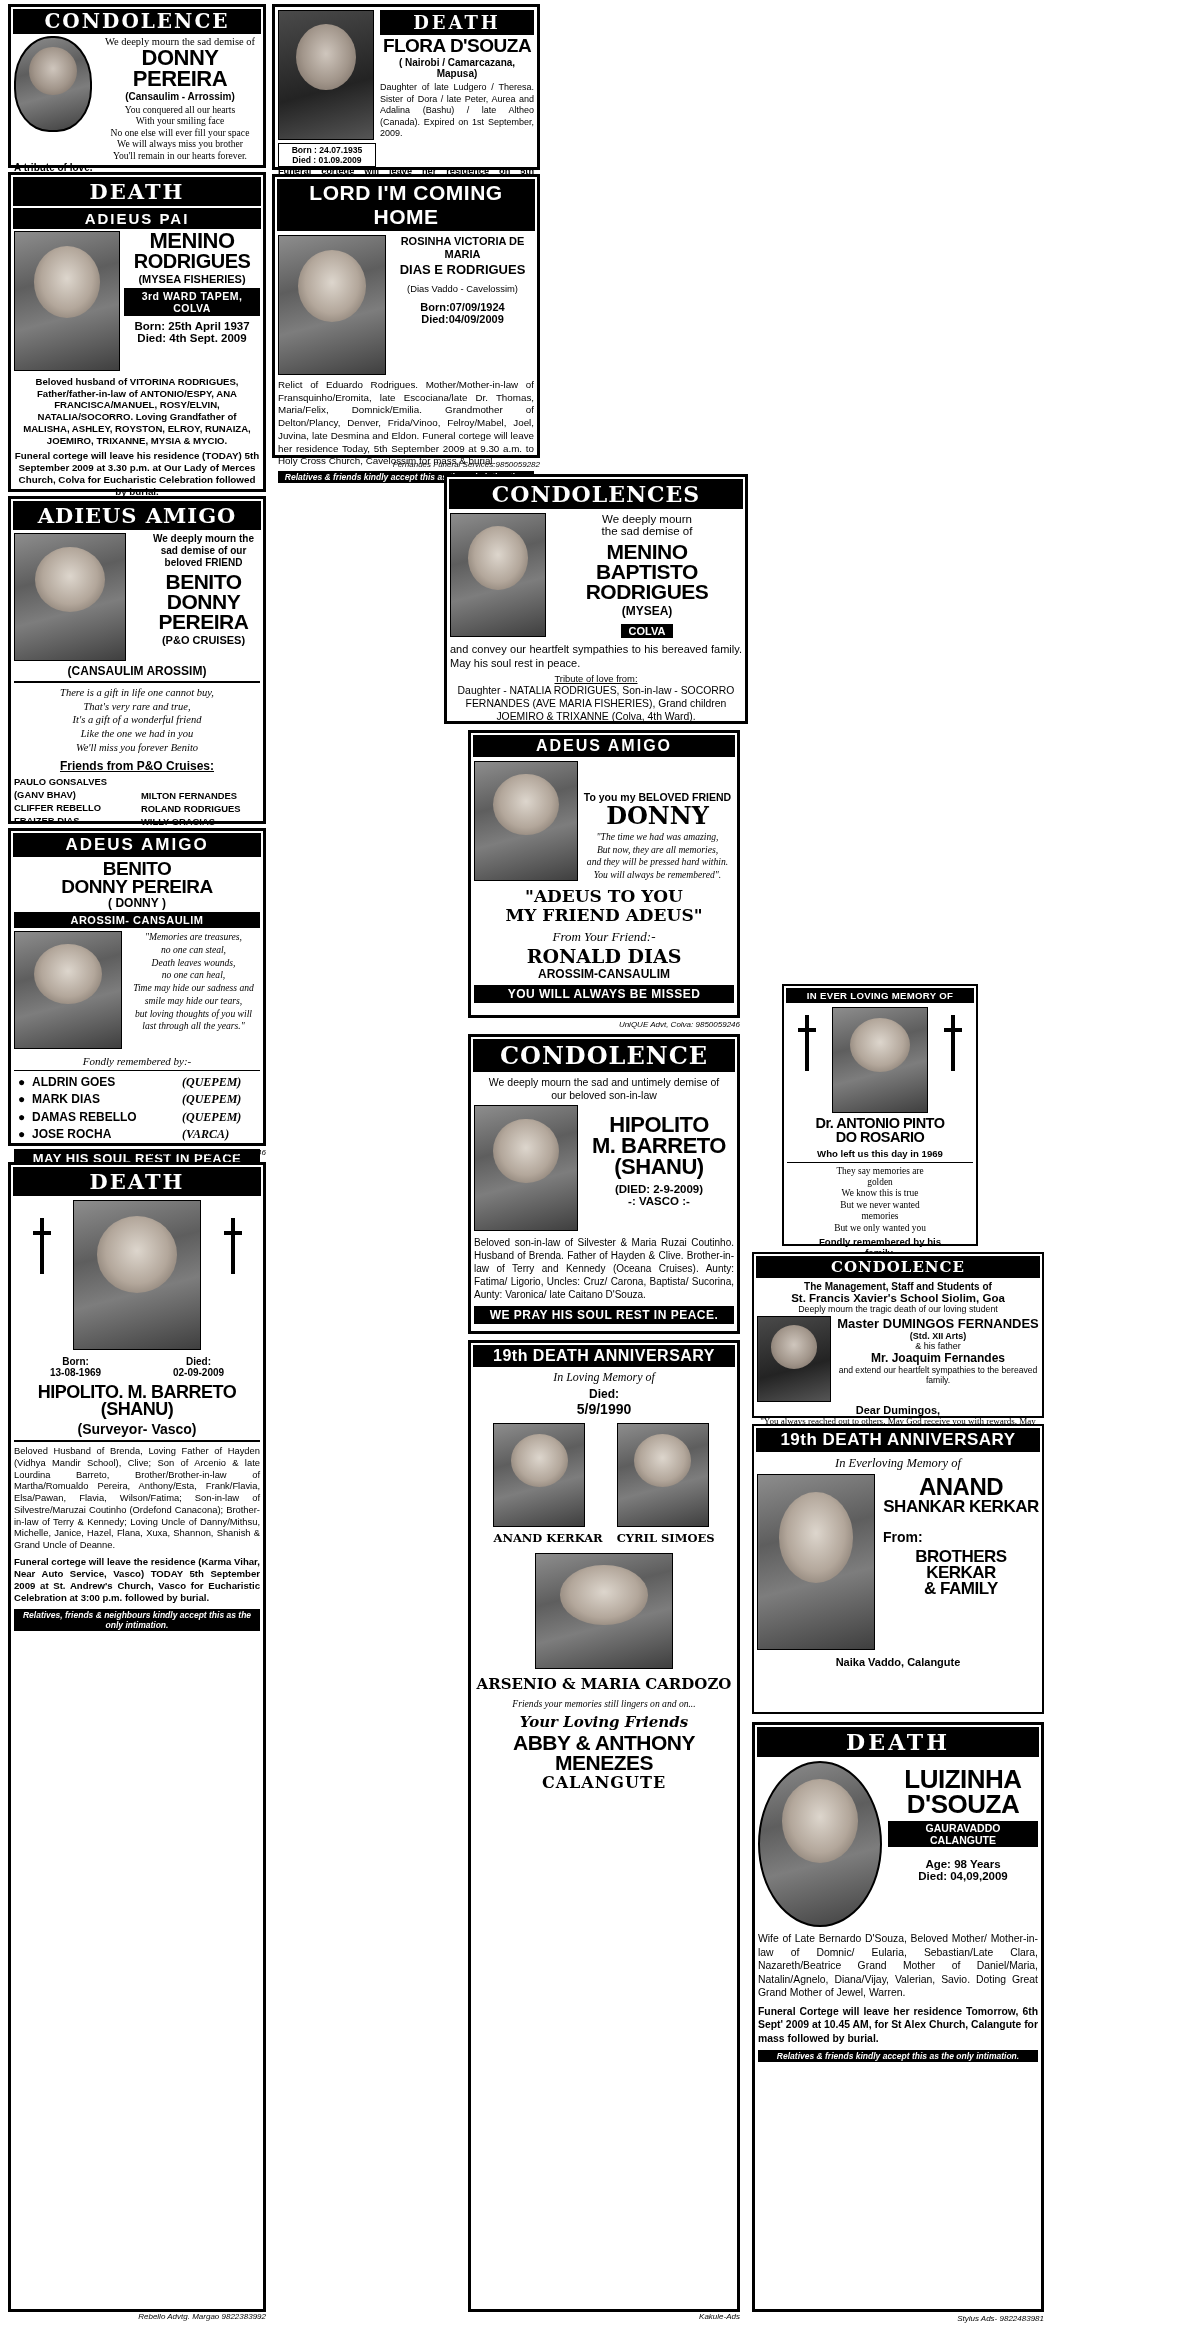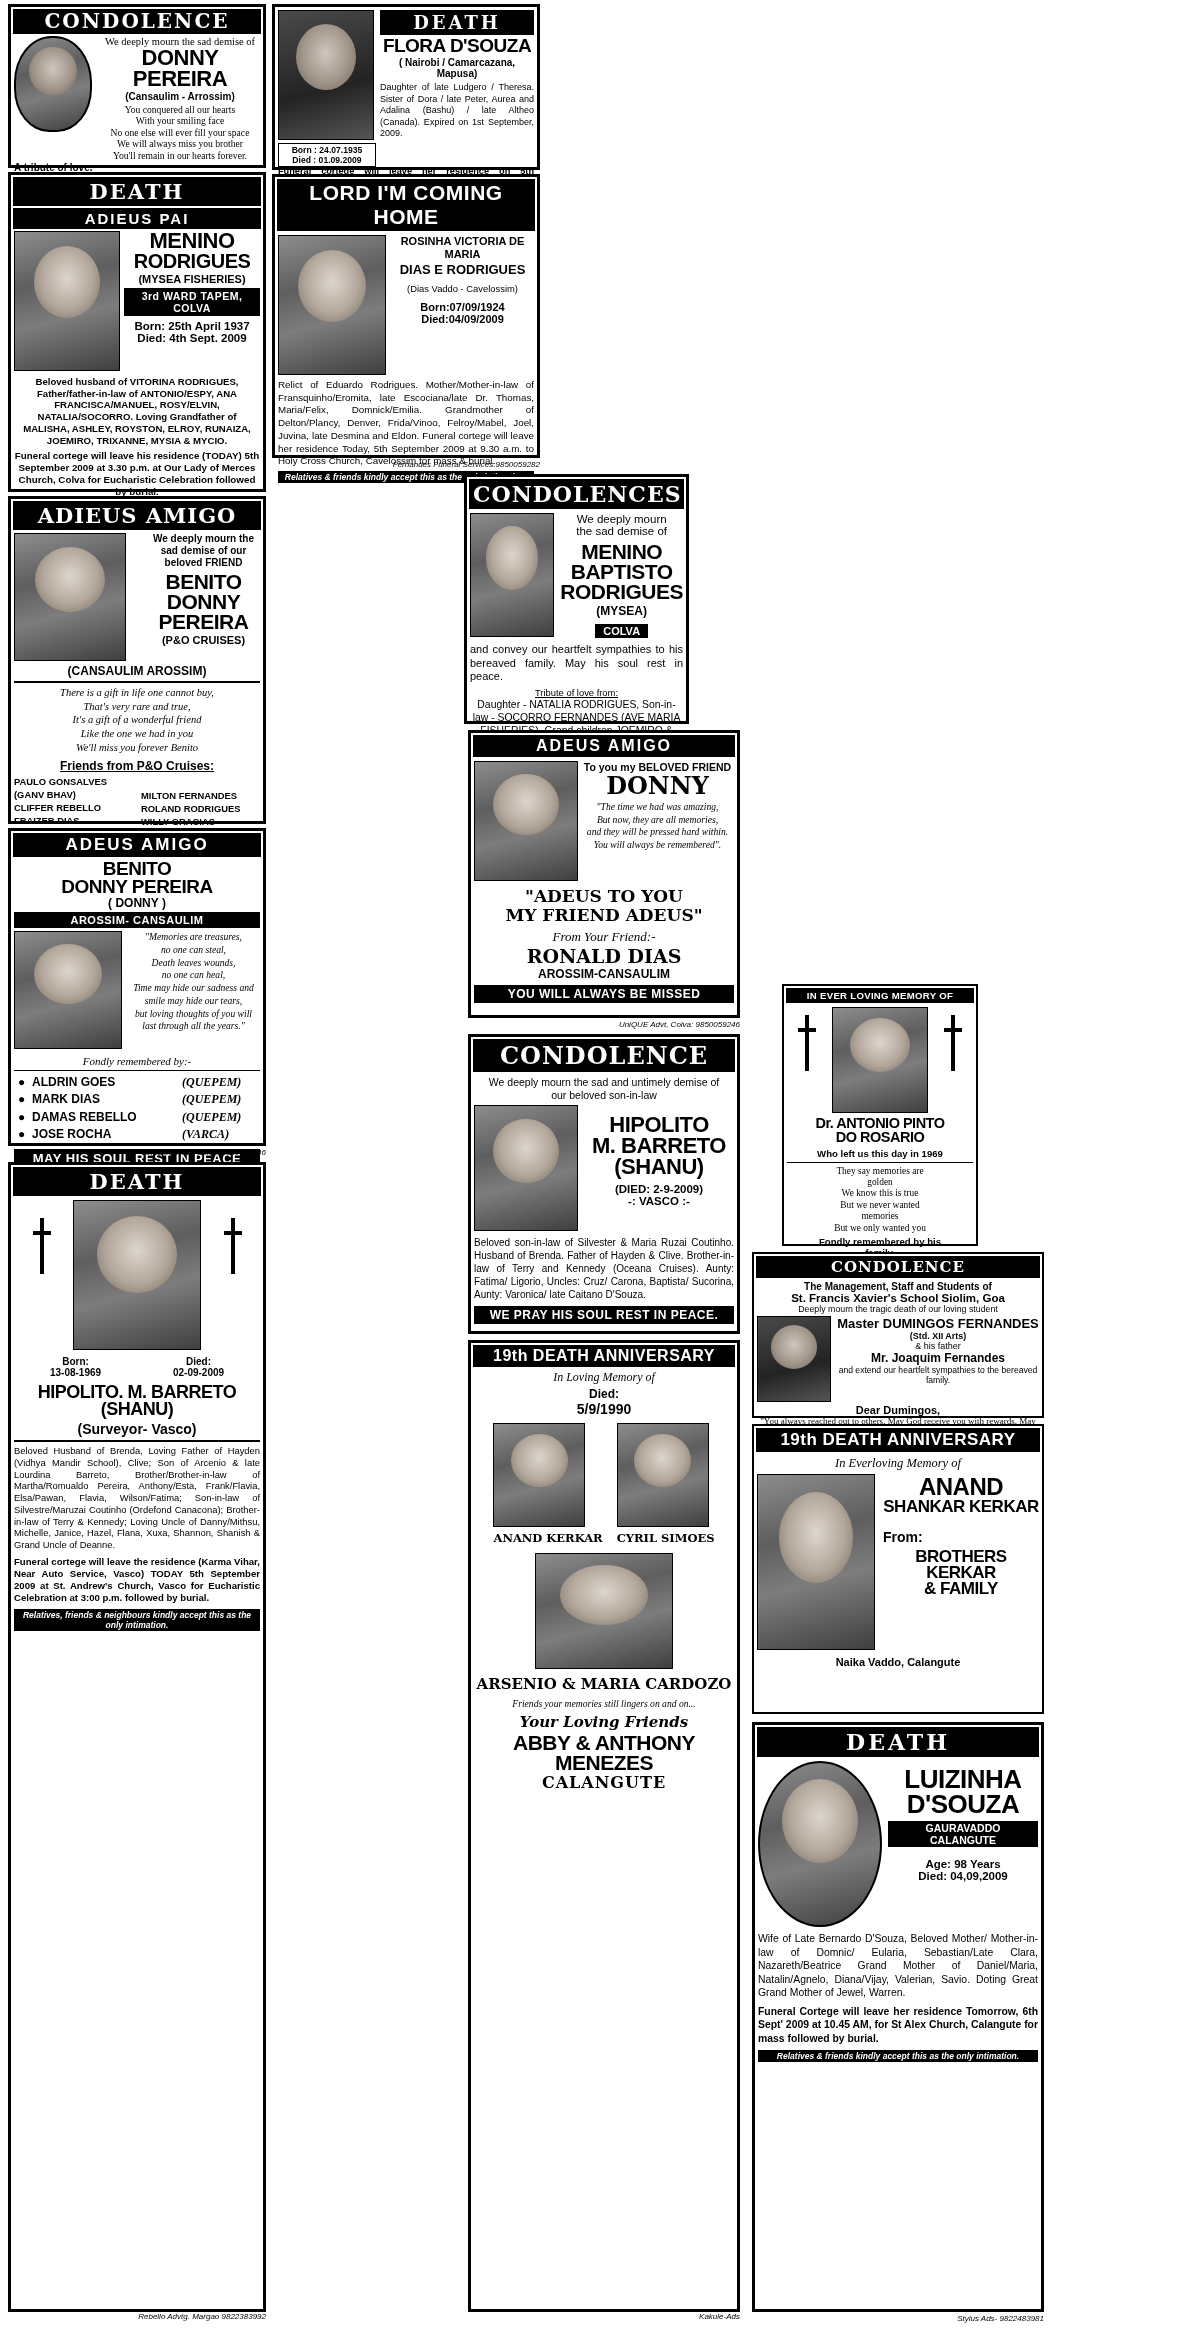--- a/index.html
+++ b/index.html
@@ -260,42 +260,42 @@
         <div style="font-size:9.4px;margin-top:5px;">(Dias Vaddo - Cavelossim)</div>
         <div class="b" style="font-size:11px;margin-top:7px;">Born:07/09/1924</div>
         <div class="b" style="font-size:11px;">Died:04/09/2009</div>
       </div>
     </div>
     <div class="just" style="font-size:9.8px;line-height:1.3;margin-top:4px;">Relict of Eduardo Rodrigues. Mother/Mother-in-law of Fransquinho/Eromita, late Escociana/late Dr. Thomas, Maria/Felix, Domnick/Emilia. Grandmother of Delton/Plancy, Denver, Frida/Vinoo, Felroy/Mabel, Joel, Juvina, late Desmina and Eldon. Funeral cortege will leave her residence Today, 5th September 2009 at 9.30 a.m. to Holy Cross Church, Cavelossim for mass &amp; burial.</div>
     <div class="footer-strip" style="margin-top:3px;">Relatives &amp; friends kindly accept this as the only intimation.</div>
   </div>
   <div class="credit" style="position:absolute;left:272px;top:460px;width:268px;">Fernandes Funeral Services:9850059282</div>
 
-  <div class="ad" style="left:464px;top:474px;width:225px;height:250px;">
+  <div class="ad" style="left:444px;top:474px;width:304px;height:250px;">
     <div class="bar dserif" style="font-size:22px;letter-spacing:1px;margin:-1px -1px 4px -1px;">CONDOLENCES</div>
     <div style="display:flex;gap:6px;">
       <div class="photo f2" style="width:96px;height:124px;"></div>
       <div style="flex:1;text-align:center;">
         <div style="font-size:11.5px;">We deeply mourn</div>
         <div style="font-size:11.5px;">the sad demise of</div>
         <div class="nm" style="font-size:21px;margin-top:5px;">MENINO</div>
         <div class="nm" style="font-size:21px;">BAPTISTO</div>
         <div class="nm" style="font-size:21px;">RODRIGUES</div>
         <div class="b" style="font-size:12px;margin-top:2px;">(MYSEA)</div>
         <div style="margin-top:3px;"><span class="tag" style="font-size:11px;">COLVA</span></div>
       </div>
     </div>
     <div class="just" style="font-size:11px;line-height:1.25;margin-top:4px;">and convey our heartfelt sympathies to his bereaved family. May his soul rest in peace.</div>
     <div class="ctr" style="font-size:9.4px;margin-top:3px;text-decoration:underline;">Tribute of love from:</div>
     <div class="ctr" style="font-size:10.4px;line-height:1.25;">Daughter - NATALIA RODRIGUES, Son-in-law - SOCORRO FERNANDES (AVE MARIA FISHERIES), Grand children JOEMIRO &amp; TRIXANNE (Colva, 4th Ward).</div>
   </div>
 
   <div class="ad" style="left:468px;top:730px;width:272px;height:288px;">
     <div class="bar" style="font-size:16px;letter-spacing:2px;margin:-1px -1px 4px -1px;">ADEUS AMIGO</div>
-    <div style="display:flex;gap:3px;">
+    <div style="display:flex;gap:3px;align-items:flex-end;">
       <div class="photo f2" style="width:104px;height:120px;"></div>
       <div style="flex:1;text-align:center;">
         <div class="b" style="font-size:10.5px;">To you my BELOVED FRIEND</div>
         <div class="dserif b" style="font-size:24px;line-height:1.05;">DONNY</div>
         <div class="i serif" style="font-size:9.6px;line-height:1.3;margin-top:3px;">
           <div>"The time we had was amazing,</div>
           <div>But now, they are all memories,</div>
           <div>and they will be pressed hard within.</div>
           <div>You will always be remembered".</div>
         </div>

